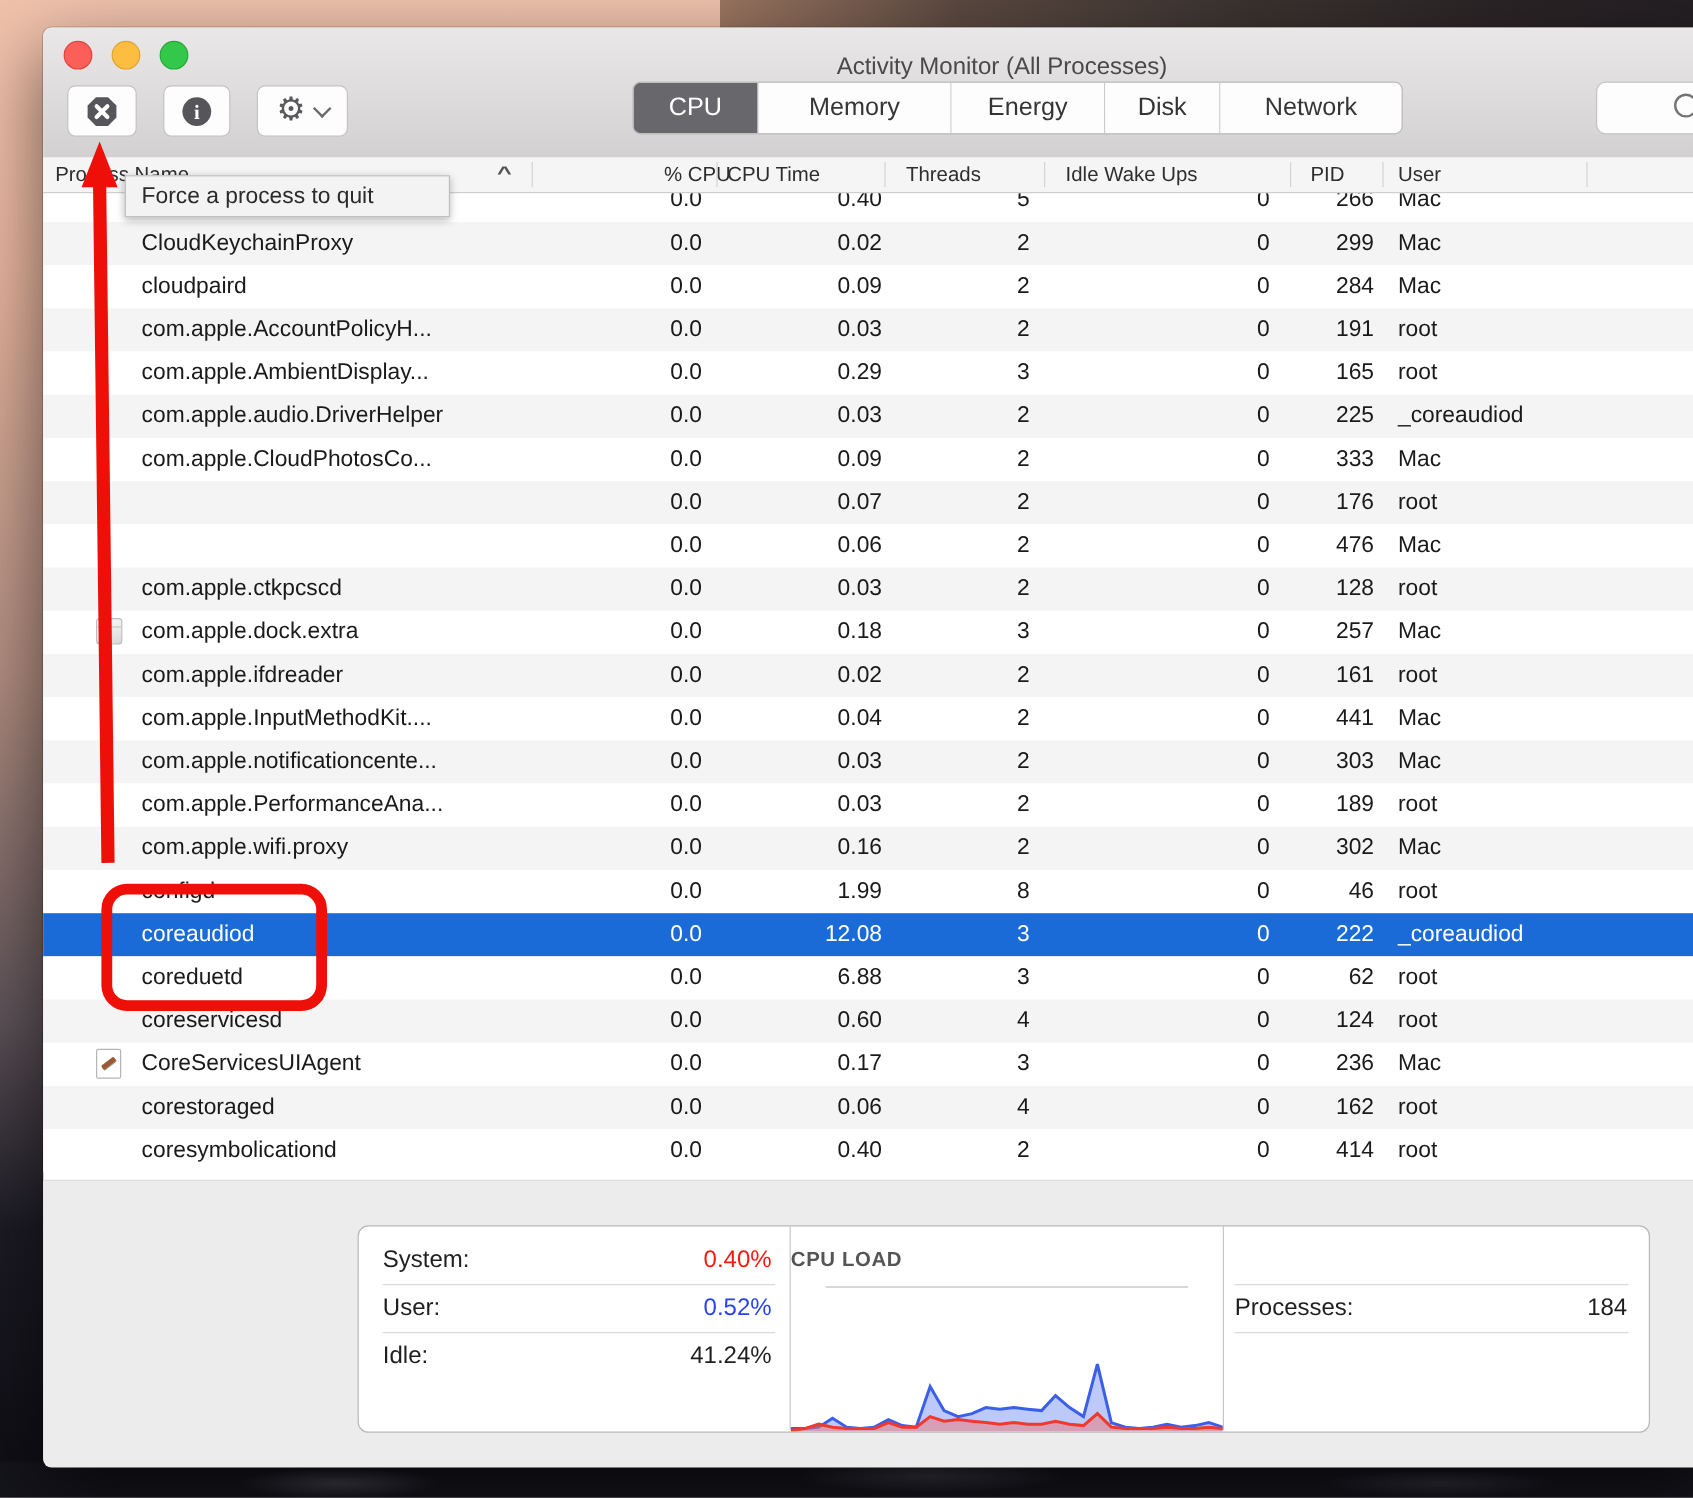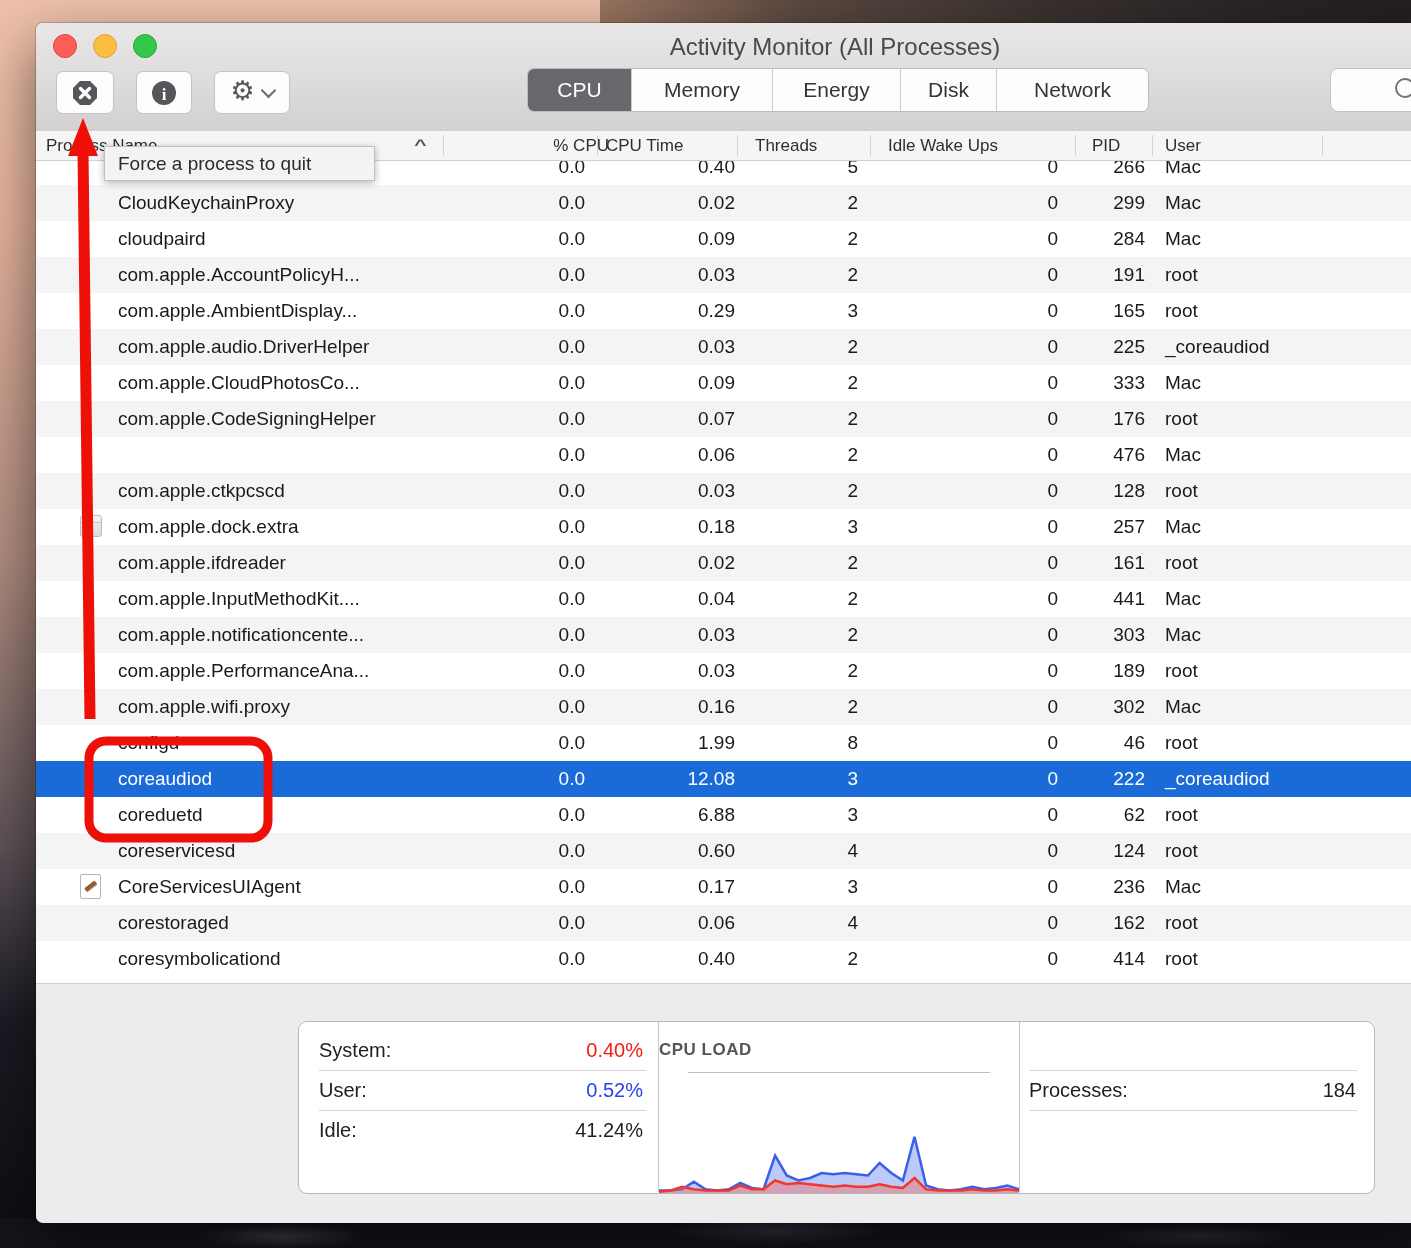--- a/index.html
+++ b/index.html
@@ -19,40 +19,40 @@
   
   .window{position:absolute;left:36px;top:23px;width:1390px;height:1199px;background:#fff;
     border-radius:7px;box-shadow:0 22px 60px rgba(0,0,0,.55),0 0 0 1px rgba(0,0,0,.18);}
   .chrome{position:absolute;left:0;top:0;width:100%;height:108px;
     background:linear-gradient(180deg,#e9e7e8 0%,#dddbdc 55%,#d2d0d1 100%);
     border-bottom:1px solid #aeacad;border-radius:7px 7px 0 0;}
   .traffic{position:absolute;width:22px;height:22px;border-radius:50%;top:11px;}
   .t-red{left:17px;background:#fb5f58;border:1px solid #e0443e;}
   .t-yellow{left:57px;background:#fdbd40;border:1px solid #e0a432;}
   .t-green{left:97px;background:#34c84a;border:1px solid #24a938;}
-  .win-title{position:absolute;top:10px;left:799px;transform:translateX(-50%);
-    font-size:24px;color:#4a4a4a;white-space:nowrap;}
+  .win-title{position:absolute;top:22px;left:799px;transform:translateX(-50%);
+    font-size:20px;color:#4a4a4a;white-space:nowrap;}
 
   .tbtn{position:absolute;top:48px;height:43px;background:#fdfdfd;border:1px solid #c4c2c3;
     border-radius:7px;display:flex;align-items:center;justify-content:center;box-sizing:border-box;}
   .btn-quit{left:20px;width:58px;}
   .btn-info{left:100px;width:56px;}
   .btn-gear{left:178px;width:76px;gap:8px;}
   .gear-glyph{font-size:27px;color:#59585c;line-height:1;margin-top:-3px;}
   .chev{width:9px;height:9px;border-right:2.5px solid #6a696d;border-bottom:2.5px solid #6a696d;
     transform:rotate(45deg);margin-top:-5px;}
 
   
   .tabs{position:absolute;left:491px;top:45px;height:44px;display:flex;border:1px solid #bdbbbc;
     border-radius:7px;overflow:hidden;box-sizing:border-box;}
   .tab{height:100%;display:flex;align-items:center;justify-content:center;background:#fdfdfd;
     font-size:21px;color:#353535;border-right:1px solid #cccacb;box-sizing:border-box;}
   .tab:last-child{border-right:none;}
   .tab.selected{background:#68676c;color:#fff;}
-  .w-cpu{width:104px}.w-mem{width:141px}.w-ene{width:128px}.w-disk{width:96px}.w-net{width:151px}
+  .w-cpu{width:104px}.w-mem{width:161px}.w-ene{width:128px}.w-disk{width:96px}.w-net{width:151px}
 
   
   .search{position:absolute;left:1294px;top:45px;width:130px;height:44px;background:#fdfdfd;
     border:1px solid #c4c2c3;border-radius:8px;box-sizing:border-box;}
   .mag{position:absolute;left:64px;top:9px;width:20px;height:20px;border:2.5px solid #737373;
     border-radius:50%;box-sizing:border-box;}
 
   
   .thead{position:absolute;left:0;top:108px;width:100%;height:29px;background:#f5f5f5;
     border-bottom:1px solid #cfcfcf;z-index:3;font-size:17px;color:#2e2e2e;}
@@ -234,21 +234,20 @@
     <span class="cell c-name">com.apple.CloudPhotosCo...</span>
     <span class="cell c-cpu num">0.0</span>
     <span class="cell c-time num">0.09</span>
     <span class="cell c-threads num">2</span>
     <span class="cell c-idle num">0</span>
     <span class="cell c-pid num">333</span>
     <span class="cell c-user">Mac</span>
   </div>
       <div class="row alt">
     <span class="cell c-icon"></span>
-    <span class="cell c-name">com.apple.CodeSigningHelper</span>
     <span class="cell c-cpu num">0.0</span>
     <span class="cell c-time num">0.07</span>
     <span class="cell c-threads num">2</span>
     <span class="cell c-idle num">0</span>
     <span class="cell c-pid num">176</span>
     <span class="cell c-user">root</span>
   </div>
       <div class="row plain">
     <span class="cell c-icon"></span>
     <span class="cell c-cpu num">0.0</span>

